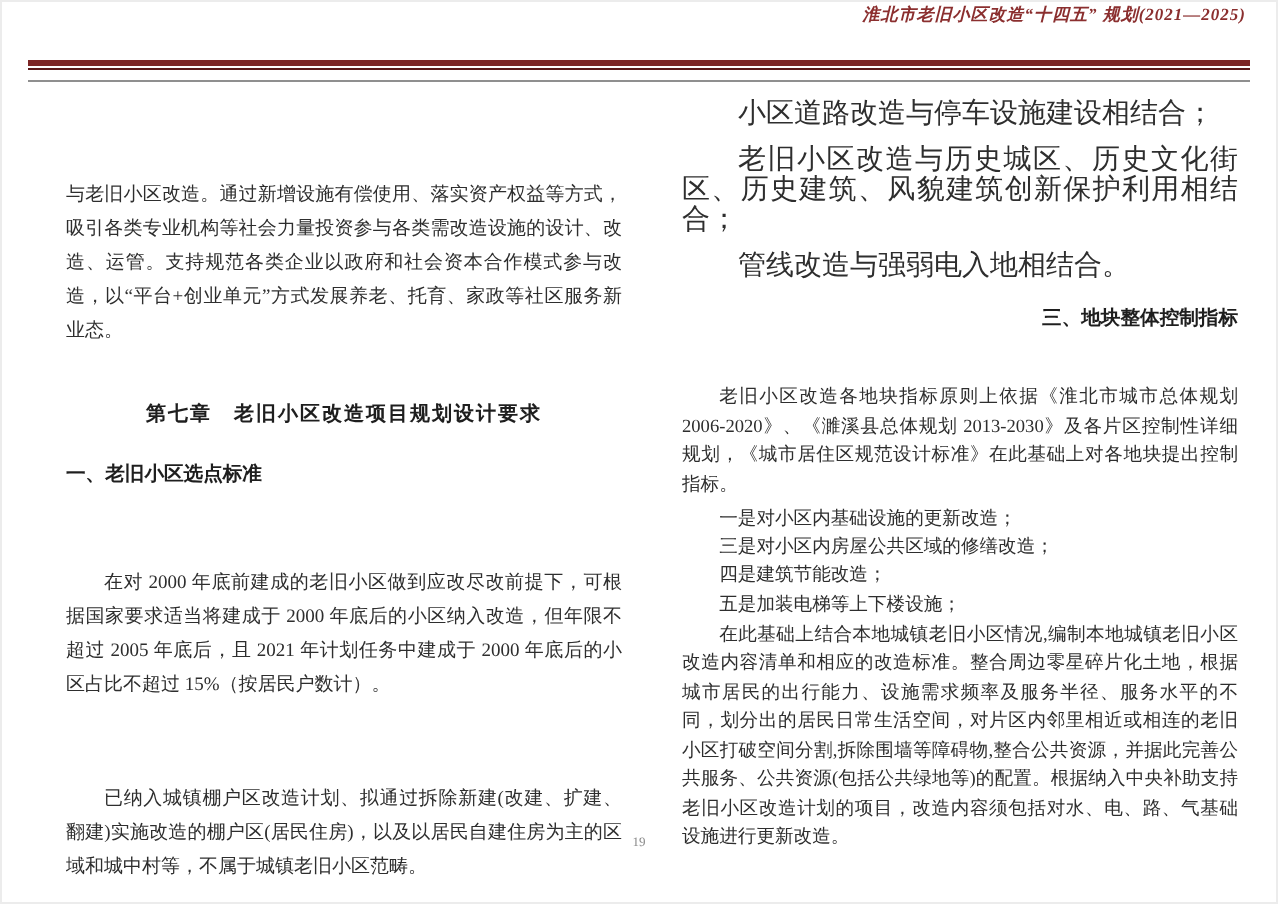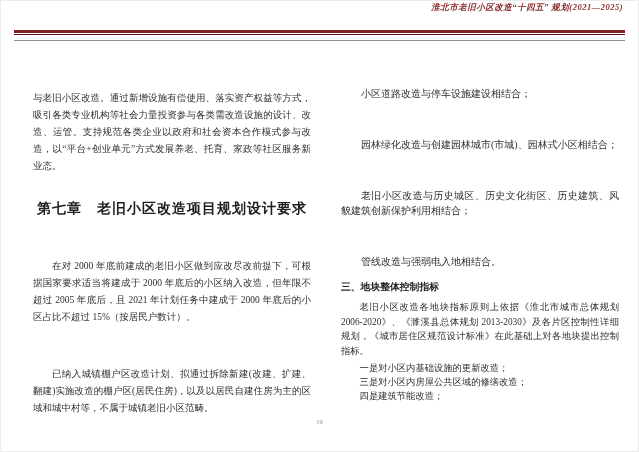--- a/index.html
+++ b/index.html
@@ -38,42 +38,42 @@
     left: 33px;
     right: 20px;
     display: flex;
     gap: 30px;
   }
   .col { flex: 1 1 0; min-width: 0; }
   p { margin: 0; text-align: justify; }
   .left p.body { font-size: 9.5px; line-height: 17px; margin-top: 40px; }
   .indent { text-indent: 2em; }
   .chapter {
-    font-size: 14px;
+    font-size: 10px;
     font-weight: bold;
     text-align: center;
     color: #1e1e1e;
     margin: 25px 0 17px 0;
     letter-spacing: 1px;
     font-family: "Liberation Sans", "DejaVu Sans", sans-serif;
   }
   .section {
     font-size: 9.8px;
     font-weight: bold;
     color: #1e1e1e;
     margin: 15px 0 11px 0;
     text-align: left;
     font-family: "Liberation Sans", "DejaVu Sans", sans-serif;
   }
   .left .section-2 { margin-top: 37px; }
   .left p.item { font-size: 9.5px; line-height: 15px; margin-bottom: 8px; }
-  .right p.item { font-size: 10px; line-height: 15px; margin-bottom: 8px; margin-top: 36px; }
+  .right p.item { font-size: 14px; line-height: 15px; margin-bottom: 8px; }
   .right p.body { font-size: 9.3px; line-height: 14.5px; }
   .right p.listline { font-size: 9.3px; line-height: 14.2px; margin: 0; }
-  .right .section-3 { margin-top: 12px; margin-bottom: 6px; }
+  .right .section-3 { margin-top: 12px; margin-bottom: 26px; text-align: right; }
   .right .closing { margin-top: 1px; }
   .right .intro { margin-bottom: 3px; }
   .pagenum {
     position: absolute;
     bottom: 27px;
     left: 0;
     width: 100%;
     text-align: center;
     font-size: 6.5px;
     color: #8a8a8a;
@@ -91,40 +91,42 @@
   <div class="rule rule-maroon"></div>
   <div class="rule rule-gray"></div>
 
   <div class="columns">
 
     <div class="col left">
       <p class="body">与老旧小区改造。通过新增设施有偿使用、落实资产权益等方式，吸引各类专业机构等社会力量投资参与各类需改造设施的设计、改造、运管。支持规范各类企业以政府和社会资本合作模式参与改造，以“平台+创业单元”方式发展养老、托育、家政等社区服务新业态。</p>
 
       <div class="chapter">第七章　老旧小区改造项目规划设计要求</div>
 
+      <div class="section">一、老旧小区选点标准</div>
       <p class="body indent">在对 2000 年底前建成的老旧小区做到应改尽改前提下，可根据国家要求适当将建成于 2000 年底后的小区纳入改造，但年限不超过 2005 年底后，且 2021 年计划任务中建成于 2000 年底后的小区占比不超过 15%（按居民户数计）。</p>
       <p class="body indent">已纳入城镇棚户区改造计划、拟通过拆除新建(改建、扩建、翻建)实施改造的棚户区(居民住房)，以及以居民自建住房为主的区域和城中村等，不属于城镇老旧小区范畴。</p>
 
       <div class="section section-2">二、改造方式</div>
       <p class="item indent">坚持供水设施改造与创建节水型城市(市城)相结合；</p>
       <p class="item indent">环卫设施改造与垃圾分类工作相结合；</p>
     </div>
 
     <div class="col right">
       <p class="item indent">小区道路改造与停车设施建设相结合；</p>
-      <p class="item indent">园林绿化改造与创建园林城市(市城)、园林式小区相结合；</p>
       <p class="item indent">老旧小区改造与历史城区、历史文化街区、历史建筑、风貌建筑创新保护利用相结合；</p>
       <p class="item indent">管线改造与强弱电入地相结合。</p>
 
       <div class="section section-3">三、地块整体控制指标</div>
       <p class="body indent intro">老旧小区改造各地块指标原则上依据《淮北市城市总体规划 2006-2020》、《濉溪县总体规划 2013-2030》及各片区控制性详细规划，《城市居住区规范设计标准》在此基础上对各地块提出控制指标。</p>
 
       <p class="listline indent">一是对小区内基础设施的更新改造；</p>
       <p class="listline indent">三是对小区内房屋公共区域的修缮改造；</p>
       <p class="listline indent">四是建筑节能改造；</p>
+      <p class="listline indent">五是加装电梯等上下楼设施；</p>
 
+      <p class="body indent closing">在此基础上结合本地城镇老旧小区情况,编制本地城镇老旧小区改造内容清单和相应的改造标准。整合周边零星碎片化土地，根据城市居民的出行能力、设施需求频率及服务半径、服务水平的不同，划分出的居民日常生活空间，对片区内邻里相近或相连的老旧小区打破空间分割,拆除围墙等障碍物,整合公共资源，并据此完善公共服务、公共资源(包括公共绿地等)的配置。根据纳入中央补助支持老旧小区改造计划的项目，改造内容须包括对水、电、路、气基础设施进行更新改造。</p>
     </div>
 
   </div>
 
   <div class="pagenum">19</div>
 
 </div>
 
 </body></html>

